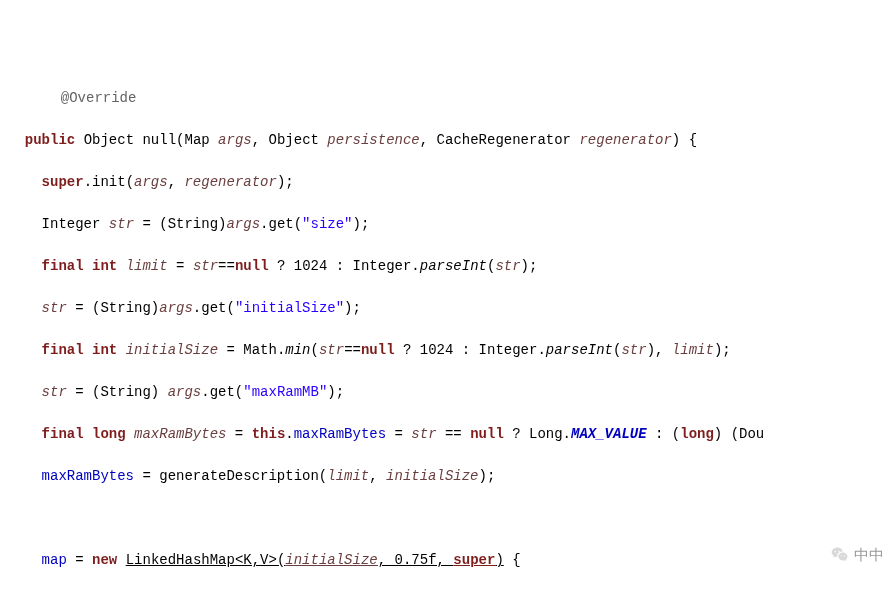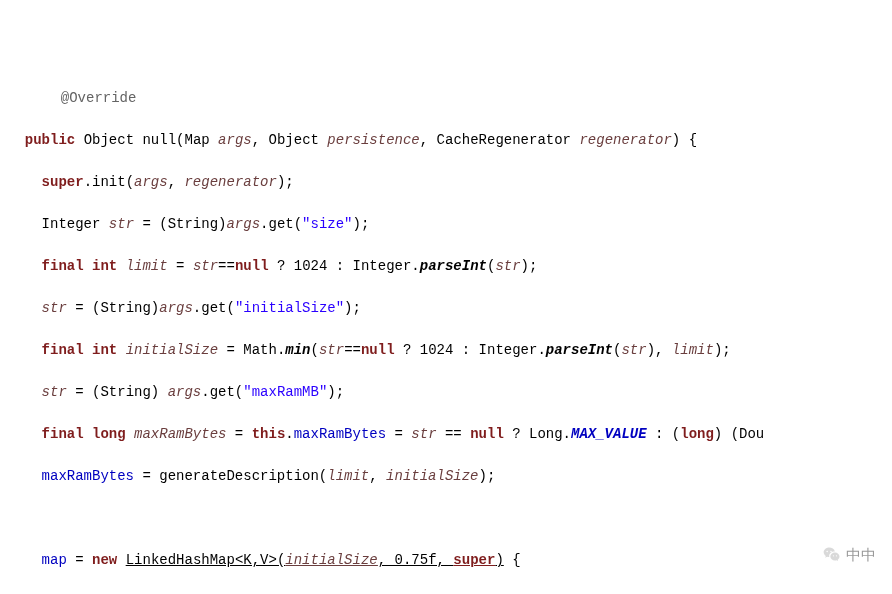--- a/index.html
+++ b/index.html
@@ -15,26 +15,26 @@
     width: 892px;
     height: 594px;
     position: relative;
   }
   .line { display: block; }
   .annot { color: #646464; padding-left: 36px; }
   .kw { color: #7f1d1d; font-weight: bold; }
   .str { color: #2a00ff; }
   .sfield { color: #0000c0; font-style: italic; font-weight: bold; }
   .field { color: #0000c0; }
-  .smeth { font-style: italic; font-weight: bold; }
+  .smeth { font-style: italic; }
   .param { color: #6a3e3e; font-style: italic; }
   .underline { text-decoration: underline; }
   .watermark {
     position: absolute;
-    right: 16px;
+    right: 8px;
     bottom: 28px;
     font-size: 15px;
     color: #999;
     display: flex;
     align-items: center;
     gap: 4px;
     font-family: Arial, sans-serif;
   }
   .watermark svg { opacity: 0.55; }
 </style>

